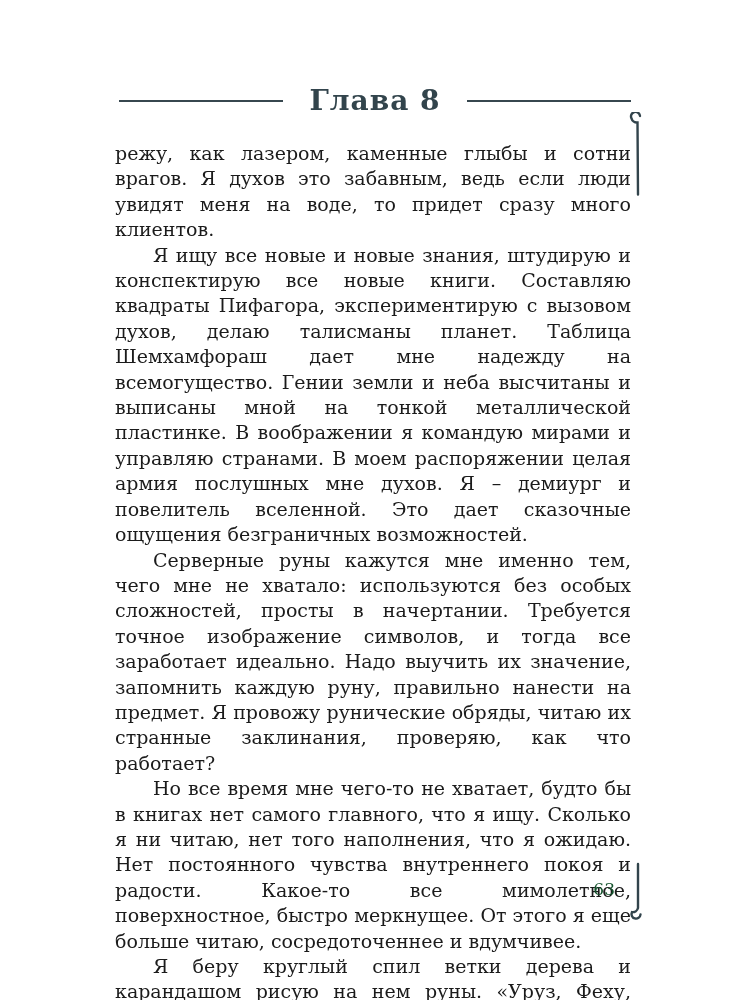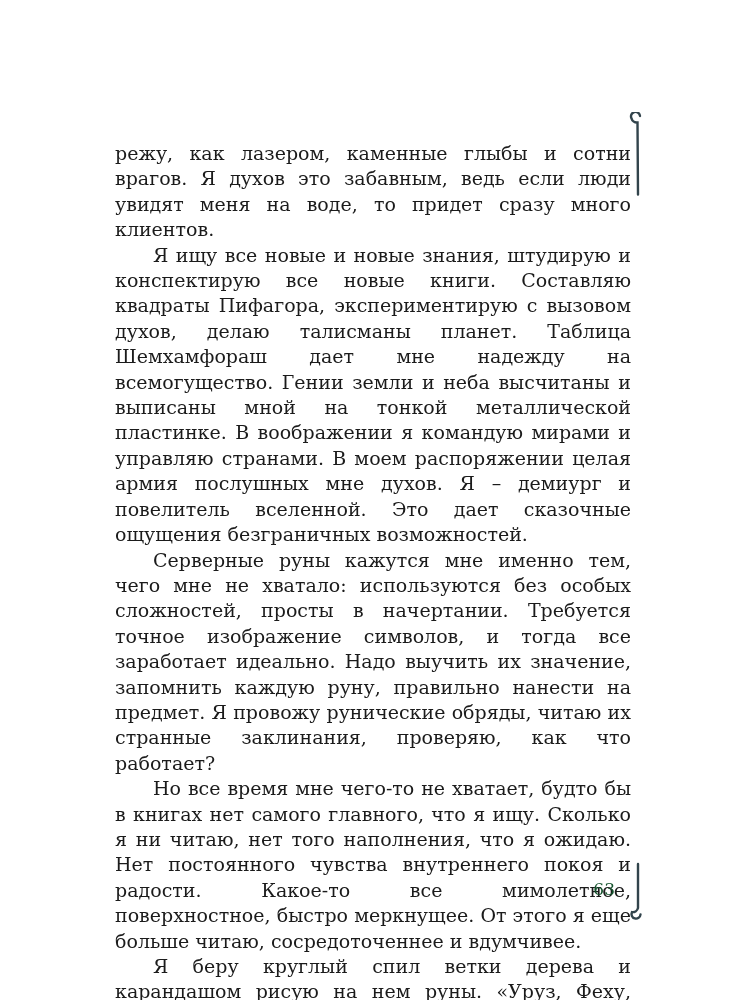--- a/index.html
+++ b/index.html
@@ -71,20 +71,25 @@
     right: 135px;
     font-size: 17px;
     color: #14532d;
   }
 </style>
 </head>
 <body>
 
 <div class="page">
 
+  <div class="chapter-header">
+    <div class="chapter-rule"></div>
+    <div class="chapter-title">Глава 8</div>
+    <div class="chapter-rule"></div>
+  </div>
 
   <svg class="flourish flourish-top" width="22" height="88" viewBox="0 0 22 88">
     <path d="M15,4 a4.5,4.5 0 1 0 -8.5,2.4 a5.5,5.5 0 0 0 6,4.1 l0.5,72" fill="none" stroke="#32444c" stroke-width="2.4" stroke-linecap="round"></path>
   </svg>
 
   <svg class="flourish flourish-bottom" width="22" height="60" viewBox="0 0 22 60">
     <path d="M13,2 l0,44 a5.5,5.5 0 0 1 -6,4.1 a4.5,4.5 0 1 0 8.5,2.4" fill="none" stroke="#32444c" stroke-width="2.4" stroke-linecap="round"></path>
   </svg>
 
   <div class="text-block">

